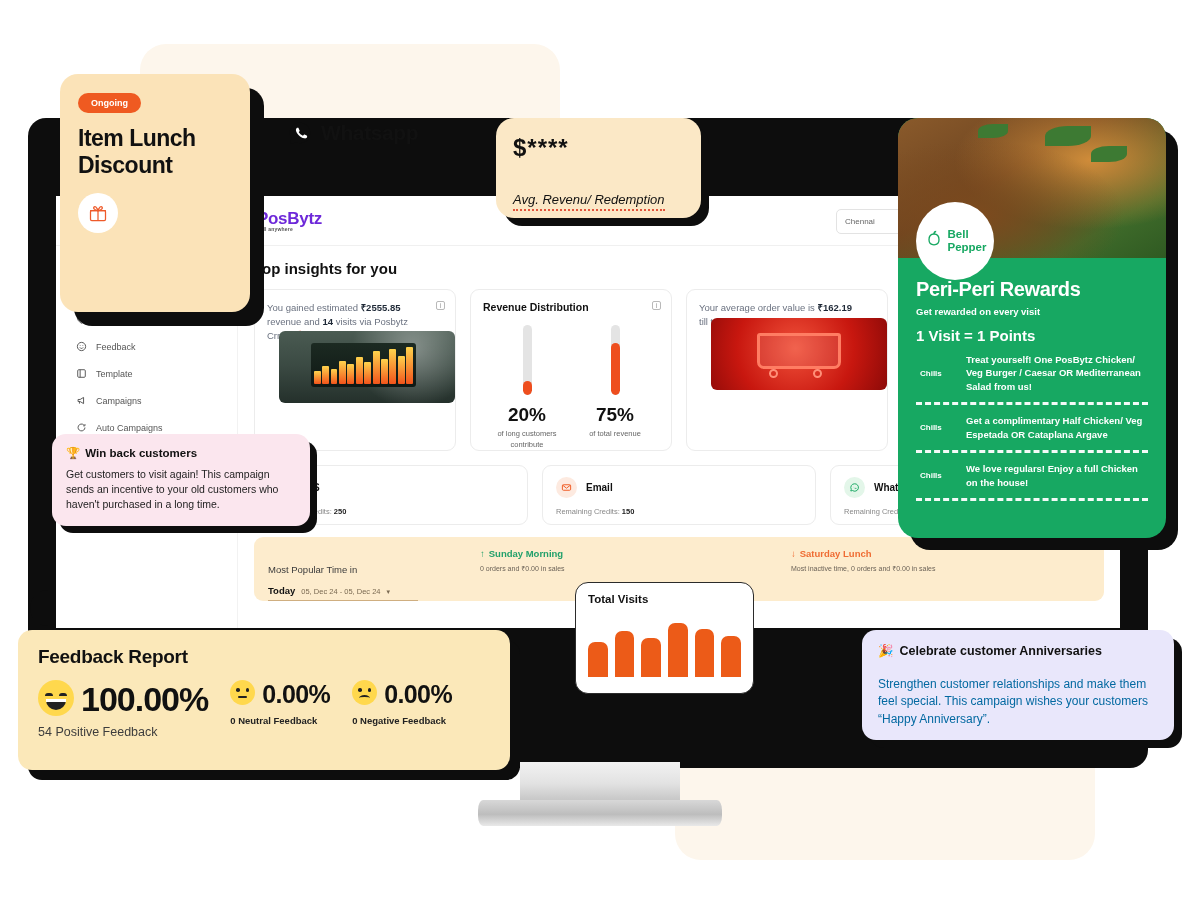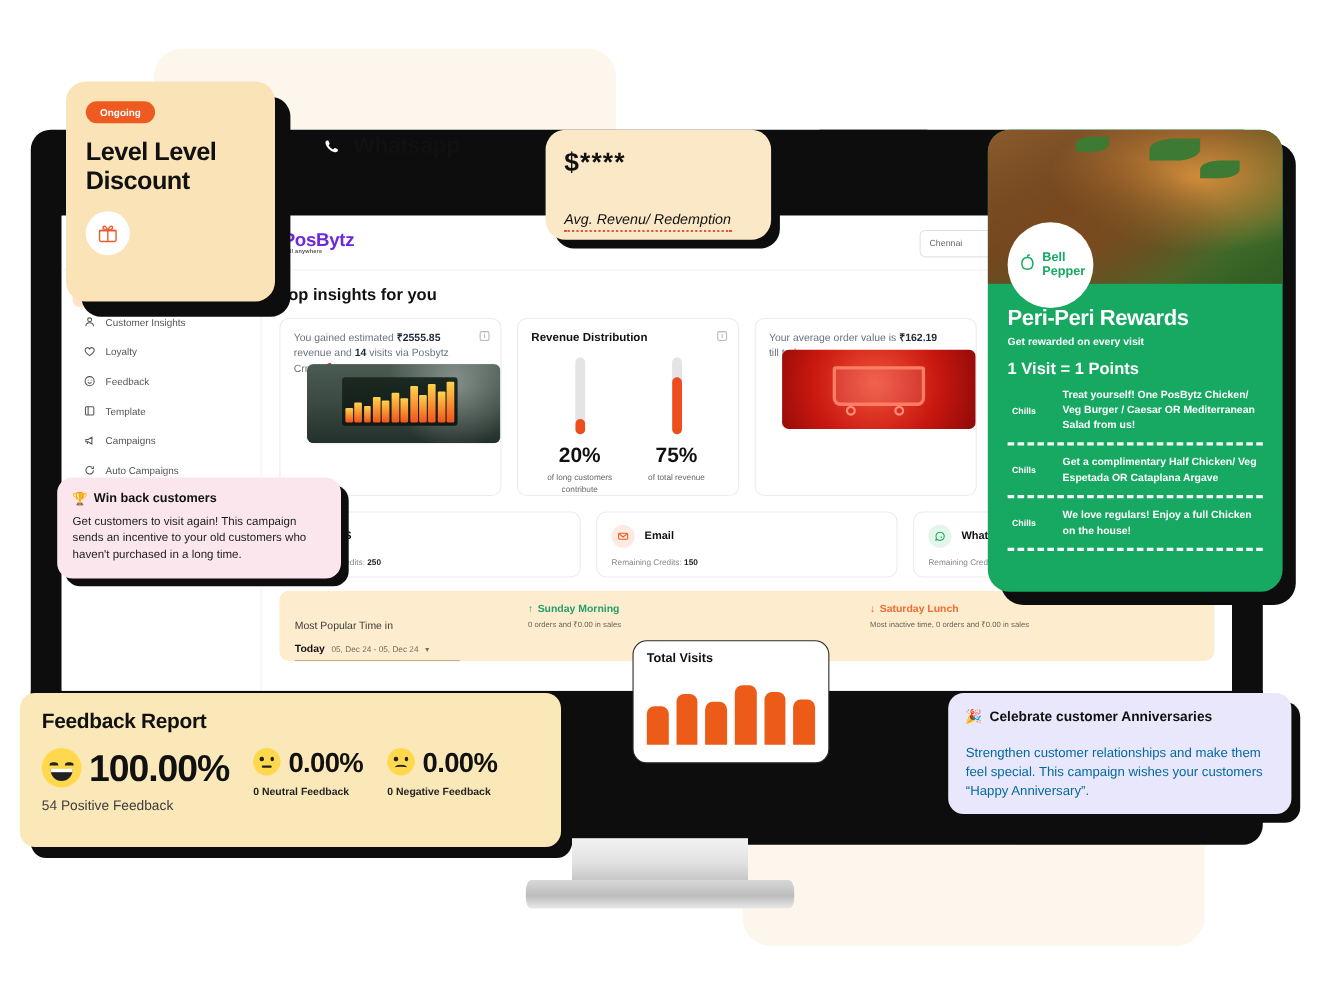--- a/index.html
+++ b/index.html
@@ -190,21 +190,21 @@
   .tb-col { flex: 1; }
   .tb-head { font-size: 9.5px; font-weight: 600; display: flex; align-items: center; gap: 4px; }
   .tb-head.up { color: #22a06b; }
   .tb-head.down { color: #ef6c33; }
   .tb-body { font-size: 7px; color: #6b6257; margin-top: 5px; line-height: 1.5; }
 
   
   .float { position: absolute; border-radius: 18px; }
 
   .card-discount {
-    left: 60px; top: 74px; width: 190px; height: 200px;
+    left: 60px; top: 74px; width: 190px; height: 238px;
     background: #fbe3b8; box-shadow: 14px 14px 0 0 #0d0d0d;
     padding: 18px 18px;
   }
   .pill-ongoing {
     display: inline-block; background: #ef5a21; color: #fff;
     font-size: 9px; font-weight: 700; padding: 5px 13px; border-radius: 20px;
   }
   .disc-title { font-size: 23px; font-weight: 700; color: #111; line-height: 1.18; margin-top: 12px; letter-spacing: -.5px; }
   .gift-circle {
     width: 40px; height: 40px; border-radius: 50%; background: #fff;
@@ -549,21 +549,21 @@
           <div class="tb-body">Most inactive time, 0 orders and ₹0.00 in sales</div>
         </div>
       </div>
 
     </div>
   </div>
 
   <div class="float card-discount">
     <span class="pill-ongoing">Ongoing</span>
     <div class="disc-title">
-      <div>Level Level</div>
+      <div>Item Lunch</div>
       <div>Discount</div>
     </div>
     <div class="gift-circle">
       <svg viewBox="0 0 24 24" fill="none" stroke="#ee5a2a" stroke-width="1.5">
         <rect x="3" y="9" width="18" height="12" rx="1.5"></rect>
           <path d="M2.5 9h19M12 9v12"></path>
         <path d="M12 9S10 3.5 7.6 4.6C5.6 5.5 7.3 9 12 9z"></path>
           <path d="M12 9s2-5.5 4.4-4.4C18.4 5.5 16.7 9 12 9z"></path>
       </svg>
     </div>

